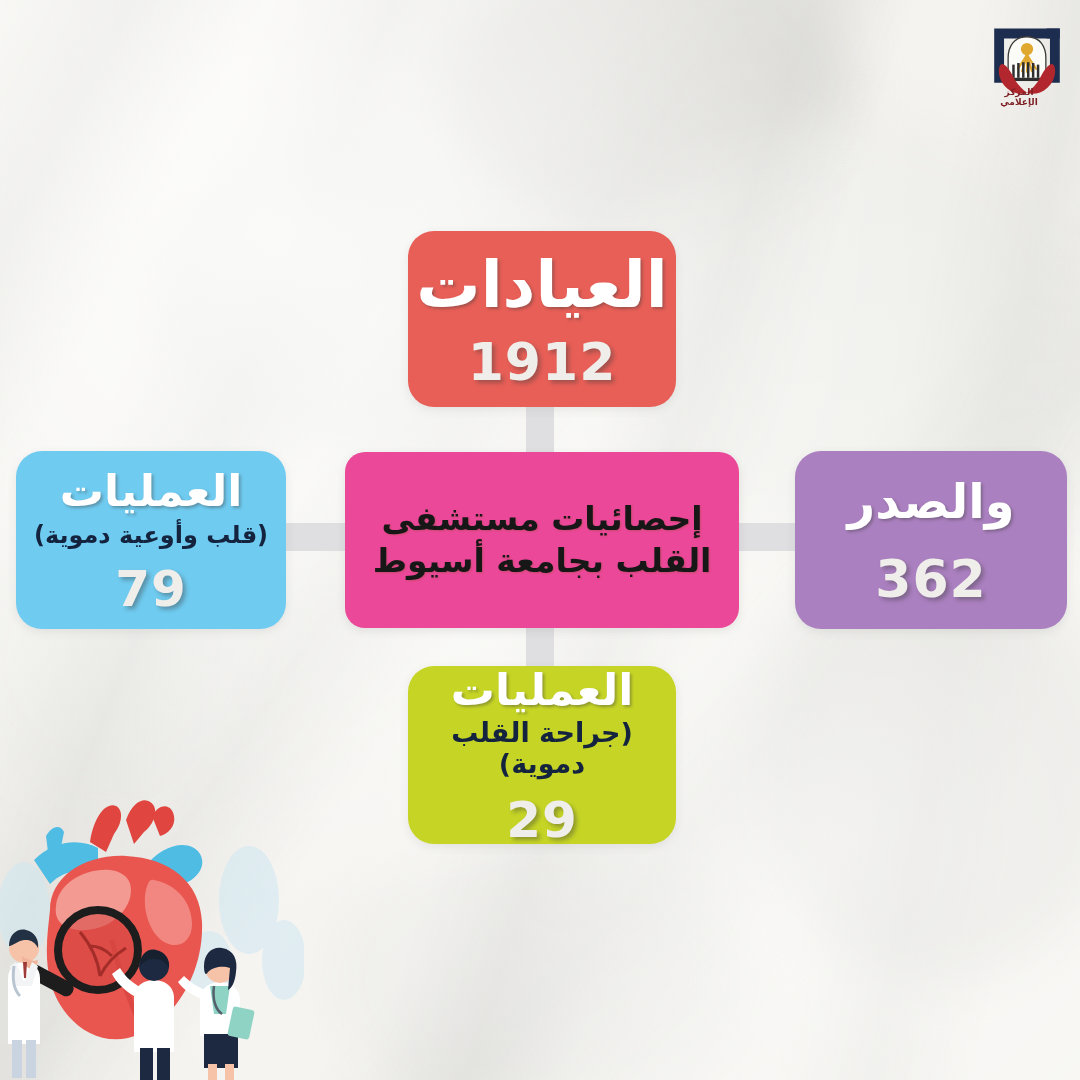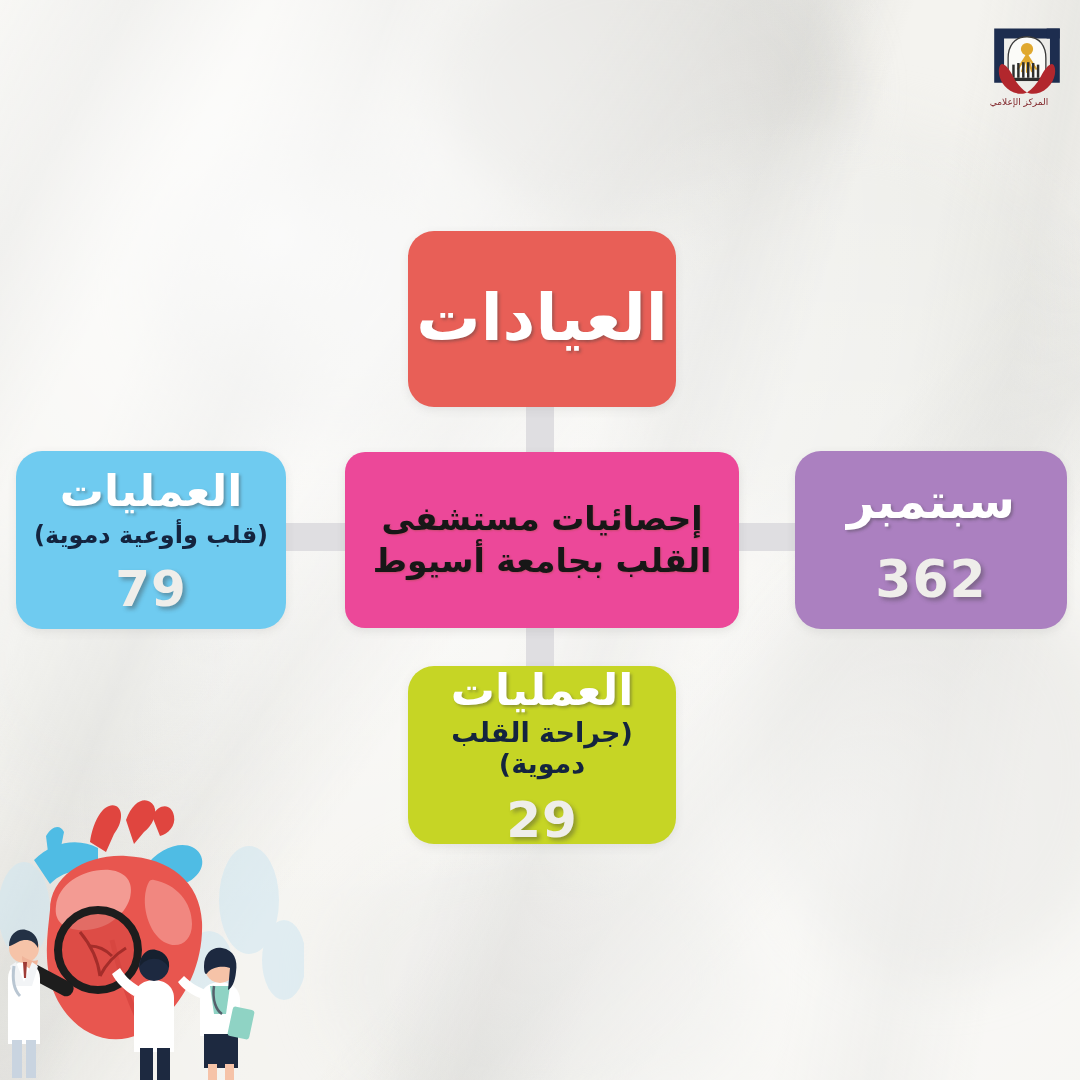--- a/index.html
+++ b/index.html
@@ -174,21 +174,21 @@
   #logo {
     position: absolute;
     left: 986px; top: 22px;
     width: 82px; height: 82px;
   }
   #logo .logo-caption {
     position: absolute;
     left: 0; right: 16px; bottom: -3px;
     text-align: center;
     font-size: 9px;
-    font-weight: normal;
+    font-weight: bold;
     color: #7d1f24;
     letter-spacing: 0.2px;
   }
 
   
   #illustration {
     position: absolute;
     left: -6px; bottom: 0;
     width: 310px; height: 290px;
   }
@@ -206,30 +206,31 @@
   <div class="bg-blob b5"></div>
   <div class="bg-blob b6"></div>
   <div class="bg-streaks"></div>
   <div class="bg-vignette"></div>
 
   <div class="connector vertical"></div>
   <div class="connector horizontal"></div>
 
   <div class="stat-box" id="box-clinics">
     <div class="stat-title">العيادات</div>
+    <div class="stat-value">1912</div>
   </div>
 
   <div class="stat-box" id="box-ops-cv">
     <div class="stat-title">العمليات</div>
     <div class="stat-sub">(قلب وأوعية دموية)</div>
     <div class="stat-value">79</div>
   </div>
 
   <div class="stat-box" id="box-admissions">
-    <div class="stat-title">سبتمبر</div>
+    <div class="stat-title">والصدر</div>
     <div class="stat-value">362</div>
   </div>
 
   <div class="stat-box" id="box-ops-cts">
     <div class="stat-title">العمليات</div>
     <div class="stat-sub">(جراحة القلب دموية)</div>
     <div class="stat-value">29</div>
   </div>
 
   <div id="box-headline">

